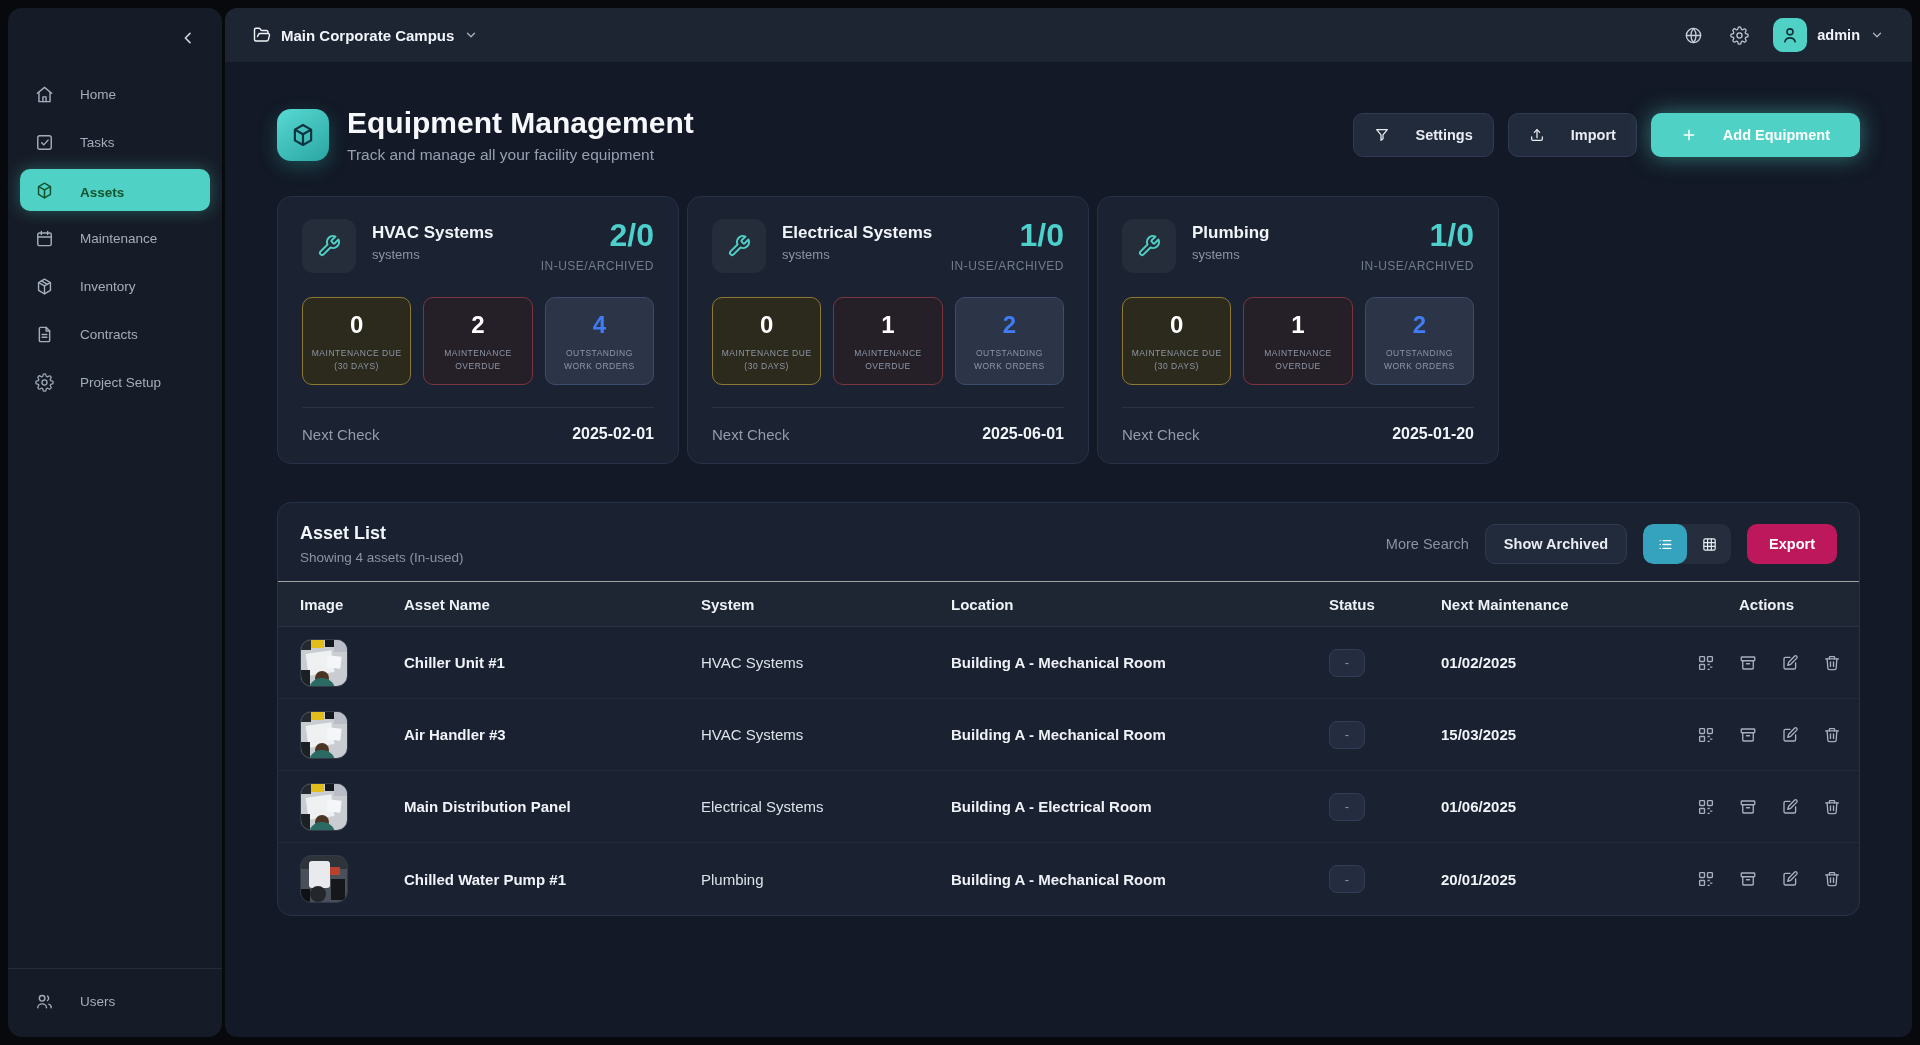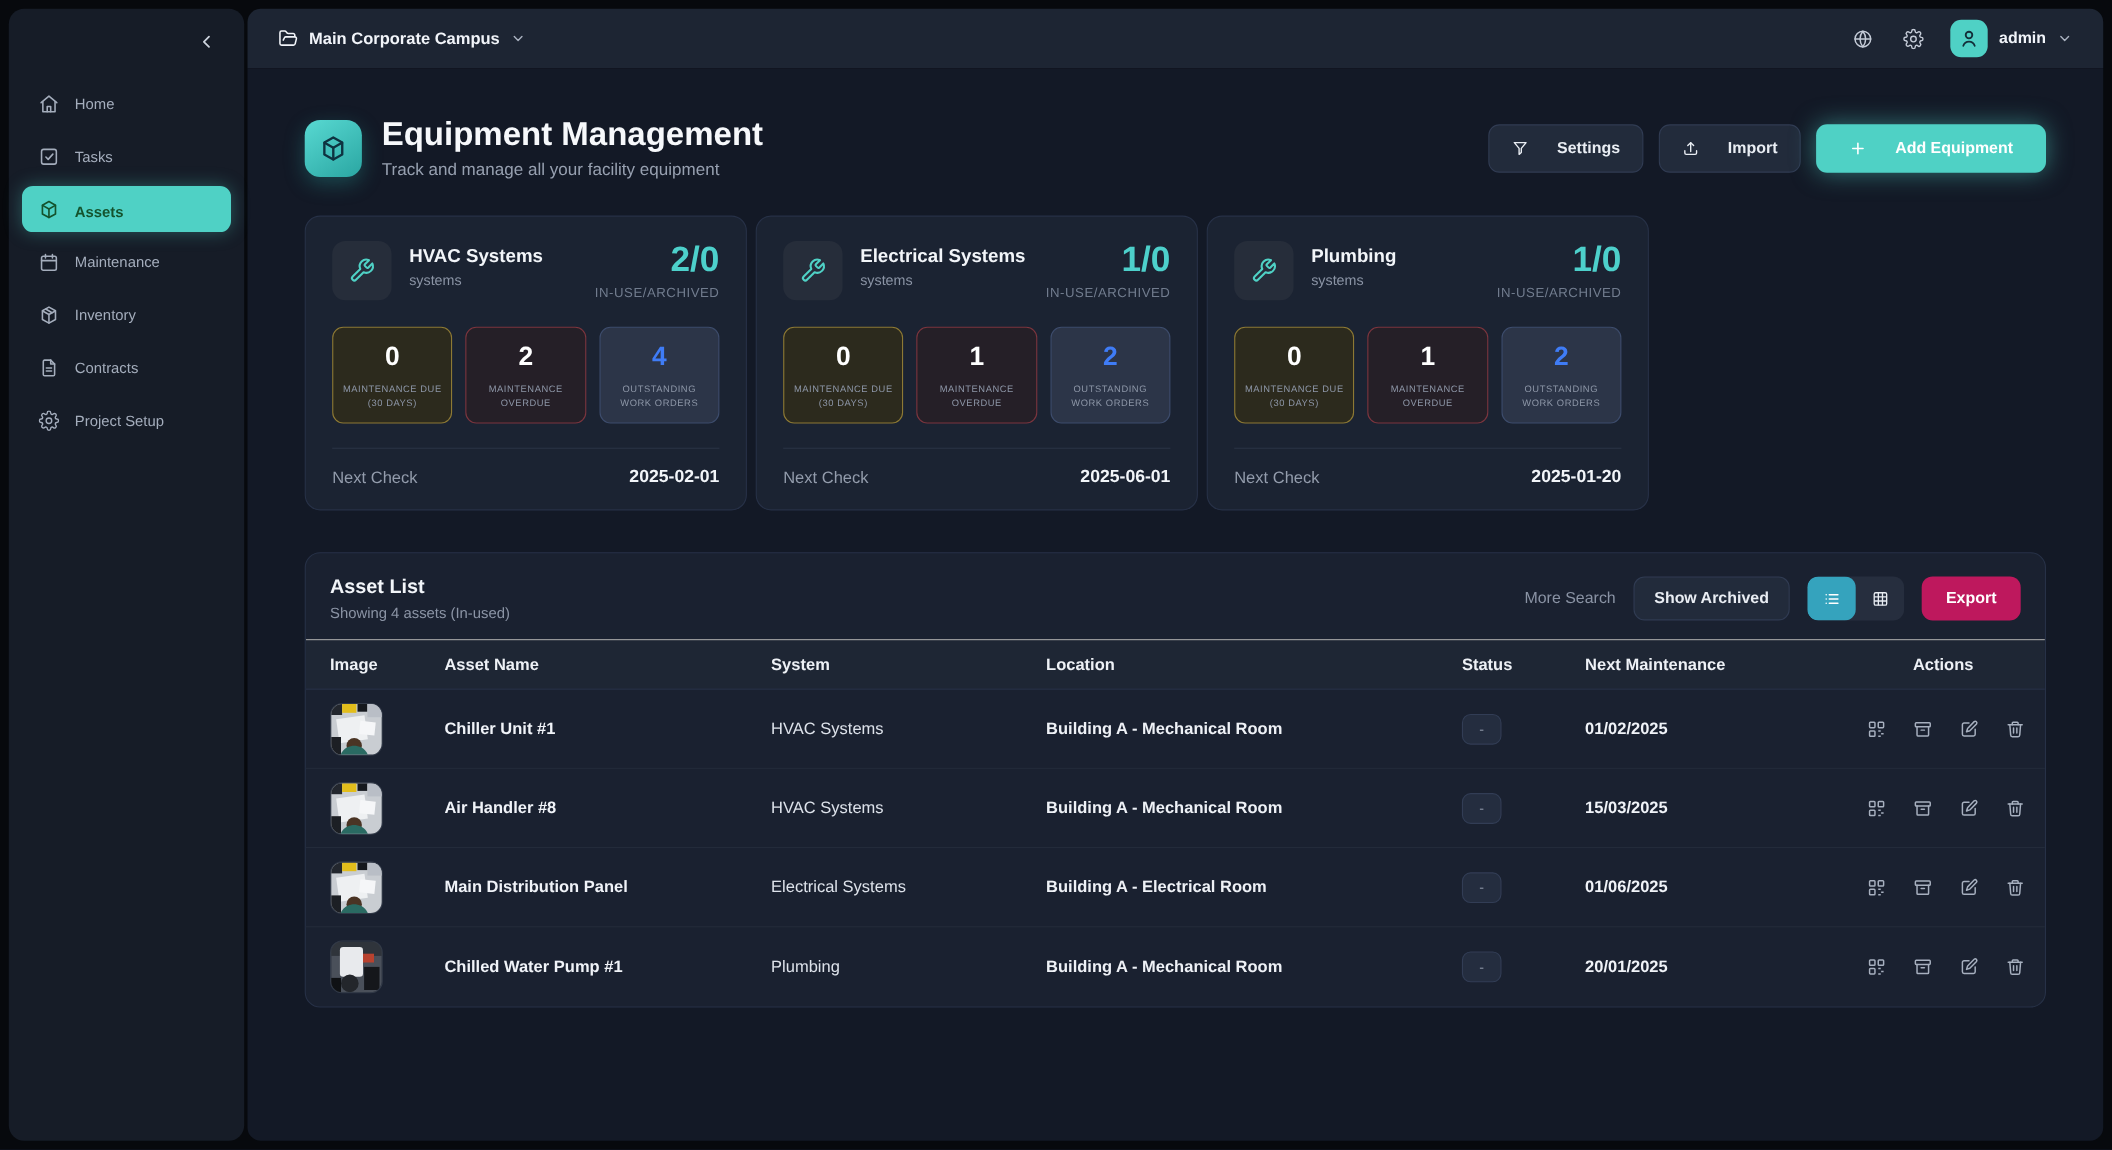--- a/index.html
+++ b/index.html
@@ -16,21 +16,21 @@
   .sidebar {
     width:214px; background:#161c27; border-radius:14px;
     display:flex; flex-direction:column; position:relative; flex-shrink:0;
   }
   .collapse-btn {
     position:absolute; top:18px; right:22px; color:#cdd4de; cursor:pointer;
     width:24px; height:24px; display:flex; align-items:center; justify-content:center;
   }
   .nav { margin-top:62px; display:flex; flex-direction:column; }
   .nav-item {
-    display:flex; align-items:center; gap:14px;
+    display:flex; align-items:center; gap:26px;
     margin:3px 12px; padding:11px 14px; border-radius:10px;
     color:#a4adbc; font-size:13.5px; cursor:pointer; white-space:nowrap;
   }
   .nav-item .ni { width:20px; height:20px; display:flex; align-items:center; justify-content:center; }
   .nav-item.active {
     background:#4fd1c5; color:#14532d; font-weight:bold;
     box-shadow:0 0 16px rgba(79,209,197,.35);
     align-items:flex-end;
   }
   .sidebar-bottom { margin-top:auto; border-top:1px solid #242b39; padding:8px 0 12px; }
@@ -211,20 +211,33 @@
       <div class="nav-item">
         <span class="ni">
           <svg width="19" height="19" viewBox="0 0 24 24" fill="none" stroke="currentColor" stroke-width="1.6" stroke-linecap="round" stroke-linejoin="round">
               <circle cx="12" cy="12" r="3.2"></circle>
               <path d="M19.4 15a1.7 1.7 0 0 0 .34 1.87l.06.06a2 2 0 1 1-2.83 2.83l-.06-.06a1.7 1.7 0 0 0-1.87-.34 1.7 1.7 0 0 0-1 1.56V21a2 2 0 1 1-4 0v-.09a1.7 1.7 0 0 0-1-1.56 1.7 1.7 0 0 0-1.87.34l-.06.06a2 2 0 1 1-2.83-2.83l.06-.06a1.7 1.7 0 0 0 .34-1.87 1.7 1.7 0 0 0-1.56-1H3a2 2 0 1 1 0-4h.09a1.7 1.7 0 0 0 1.56-1 1.7 1.7 0 0 0-.34-1.87l-.06-.06a2 2 0 1 1 2.83-2.83l.06.06a1.7 1.7 0 0 0 1.87.34h.01a1.7 1.7 0 0 0 1-1.56V3a2 2 0 1 1 4 0v.09a1.7 1.7 0 0 0 1 1.56 1.7 1.7 0 0 0 1.87-.34l.06-.06a2 2 0 1 1 2.83 2.83l-.06.06a1.7 1.7 0 0 0-.34 1.87v.01a1.7 1.7 0 0 0 1.56 1H21a2 2 0 1 1 0 4h-.09a1.7 1.7 0 0 0-1.56 1z"></path>
             </svg>
         </span>
         <span>Project Setup</span>
       </div>
     </nav>
+    <div class="sidebar-bottom">
+      <div class="nav-item">
+        <span class="ni">
+          <svg width="19" height="19" viewBox="0 0 24 24" fill="none" stroke="currentColor" stroke-width="1.8" stroke-linecap="round" stroke-linejoin="round">
+              <circle cx="9" cy="8" r="3.5"></circle>
+              <path d="M3.5 20c0-3 2.5-5 5.5-5s5.5 2 5.5 5"></path>
+              <path d="M15.8 5.2a3.5 3.5 0 0 1 0 5.6"></path>
+              <path d="M17.5 15.4c1.8.7 3 2.3 3 4.6"></path>
+            </svg>
+        </span>
+        <span>Users</span>
+      </div>
+    </div>
   </aside>
 
   <div class="main-col">
 
     <header class="topbar">
       <div class="project-select">
         <span>
           <svg width="18" height="18" viewBox="0 0 24 24" fill="none" stroke="currentColor" stroke-width="1.9" stroke-linecap="round" stroke-linejoin="round">
               <path d="m6 14 1.45-2.9A2 2 0 0 1 9.24 10H20a2 2 0 0 1 1.94 2.5l-1.55 6a2 2 0 0 1-1.94 1.5H4a2 2 0 0 1-2-2V5a2 2 0 0 1 2-2h3.93a2 2 0 0 1 1.66.9l.82 1.2a2 2 0 0 0 1.66.9H18a2 2 0 0 1 2 2v2"></path>
             </svg>
@@ -536,21 +549,21 @@
                   <rect x="24" y="0" width="9" height="7" fill="#15181d"></rect>
                   <rect x="33" y="0" width="15" height="12" fill="#b9bec6"></rect>
                   <rect x="6" y="12" width="26" height="22" fill="#eef0f2" transform="rotate(-8 19 23)"></rect>
                   <rect x="26" y="16" width="14" height="12" fill="#f5f6f8" transform="rotate(6 33 22)"></rect>
                   <rect x="0" y="30" width="9" height="18" fill="#1c1f24"></rect>
                   <circle cx="21" cy="38" r="7" fill="#4a3424"></circle>
                   <path d="M8 48c2-8 9-10 13-10s11 2 13 10z" fill="#2a6a62"></path>
                 </svg>
           </span>
             </div>
-          <div class="cell-name">Air Handler #8</div>
+          <div class="cell-name">Air Handler #3</div>
           <div class="cell-system">HVAC Systems</div>
           <div class="cell-location">Building A - Mechanical Room</div>
           <div>
               <span class="status-badge">-</span>
             </div>
           <div class="cell-date">15/03/2025</div>
           <div class="actions-cell">
             <span class="act">
                 <svg width="18" height="18" viewBox="0 0 24 24" fill="none" stroke="currentColor" stroke-width="1.8">
                   <rect x="3.5" y="3.5" width="6.5" height="6.5" rx="1"></rect>

